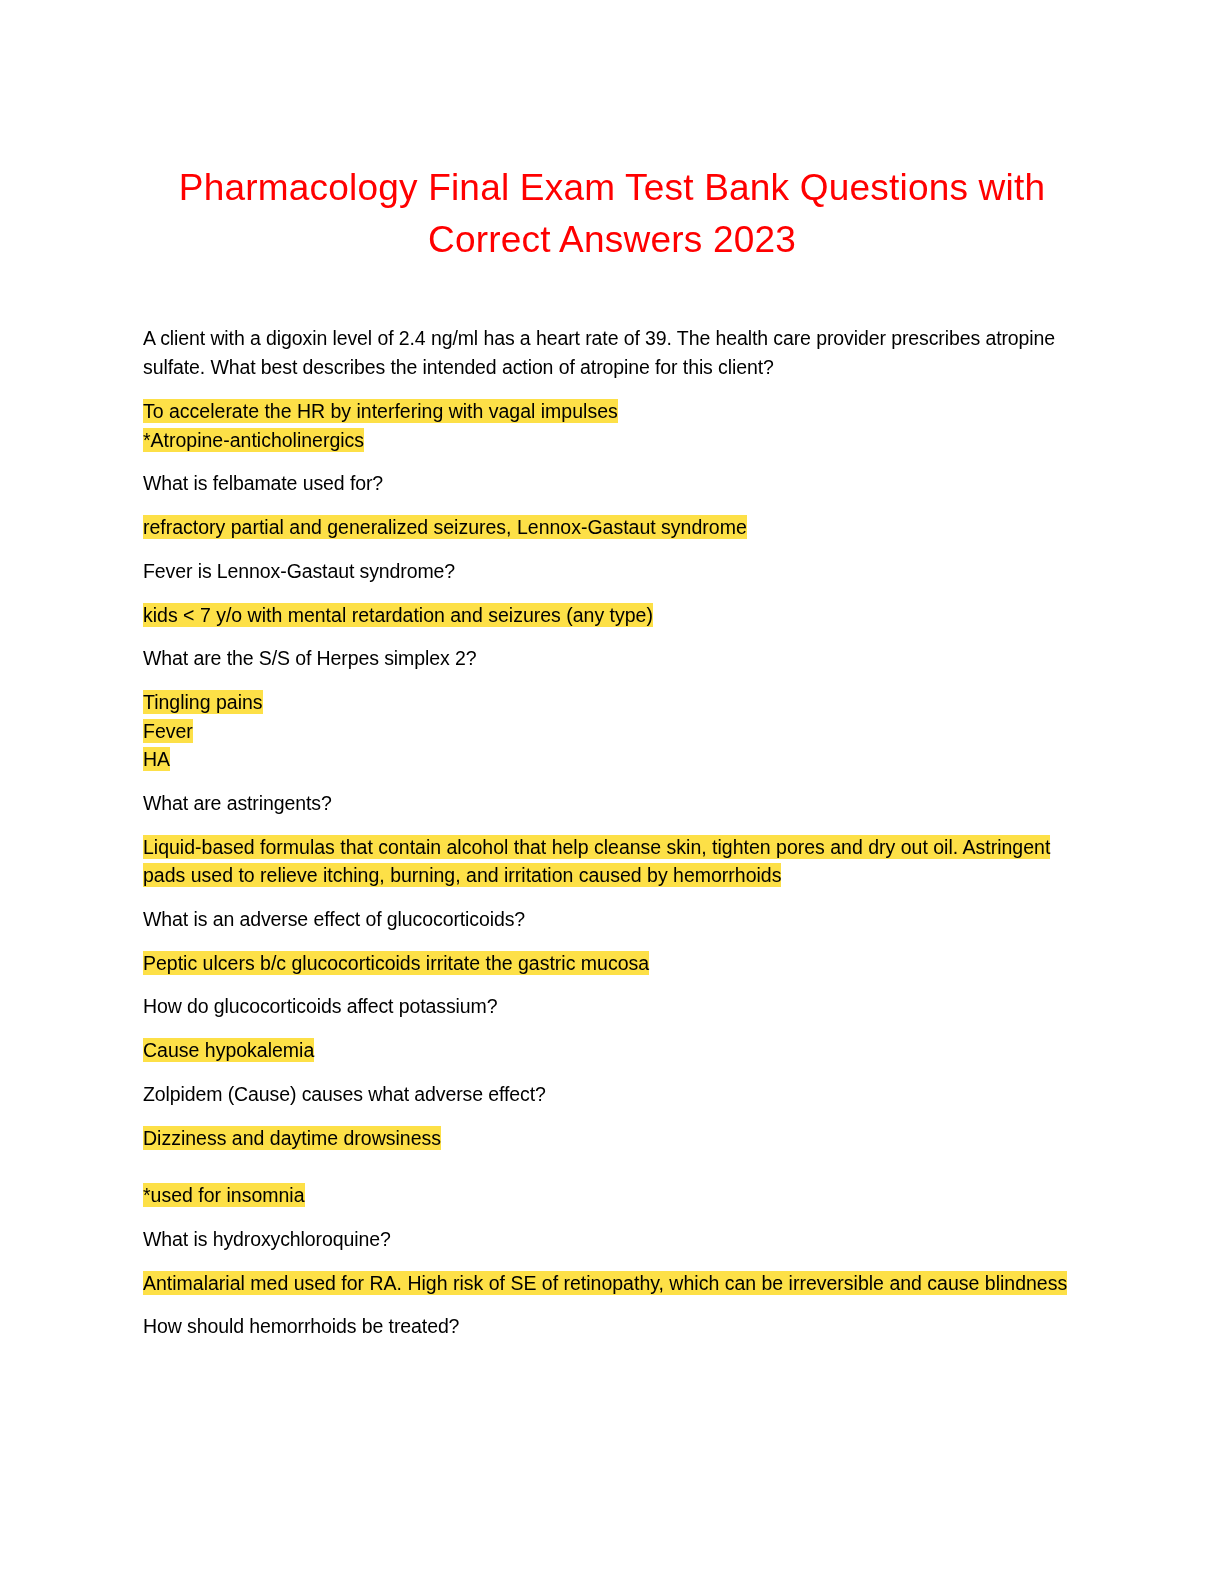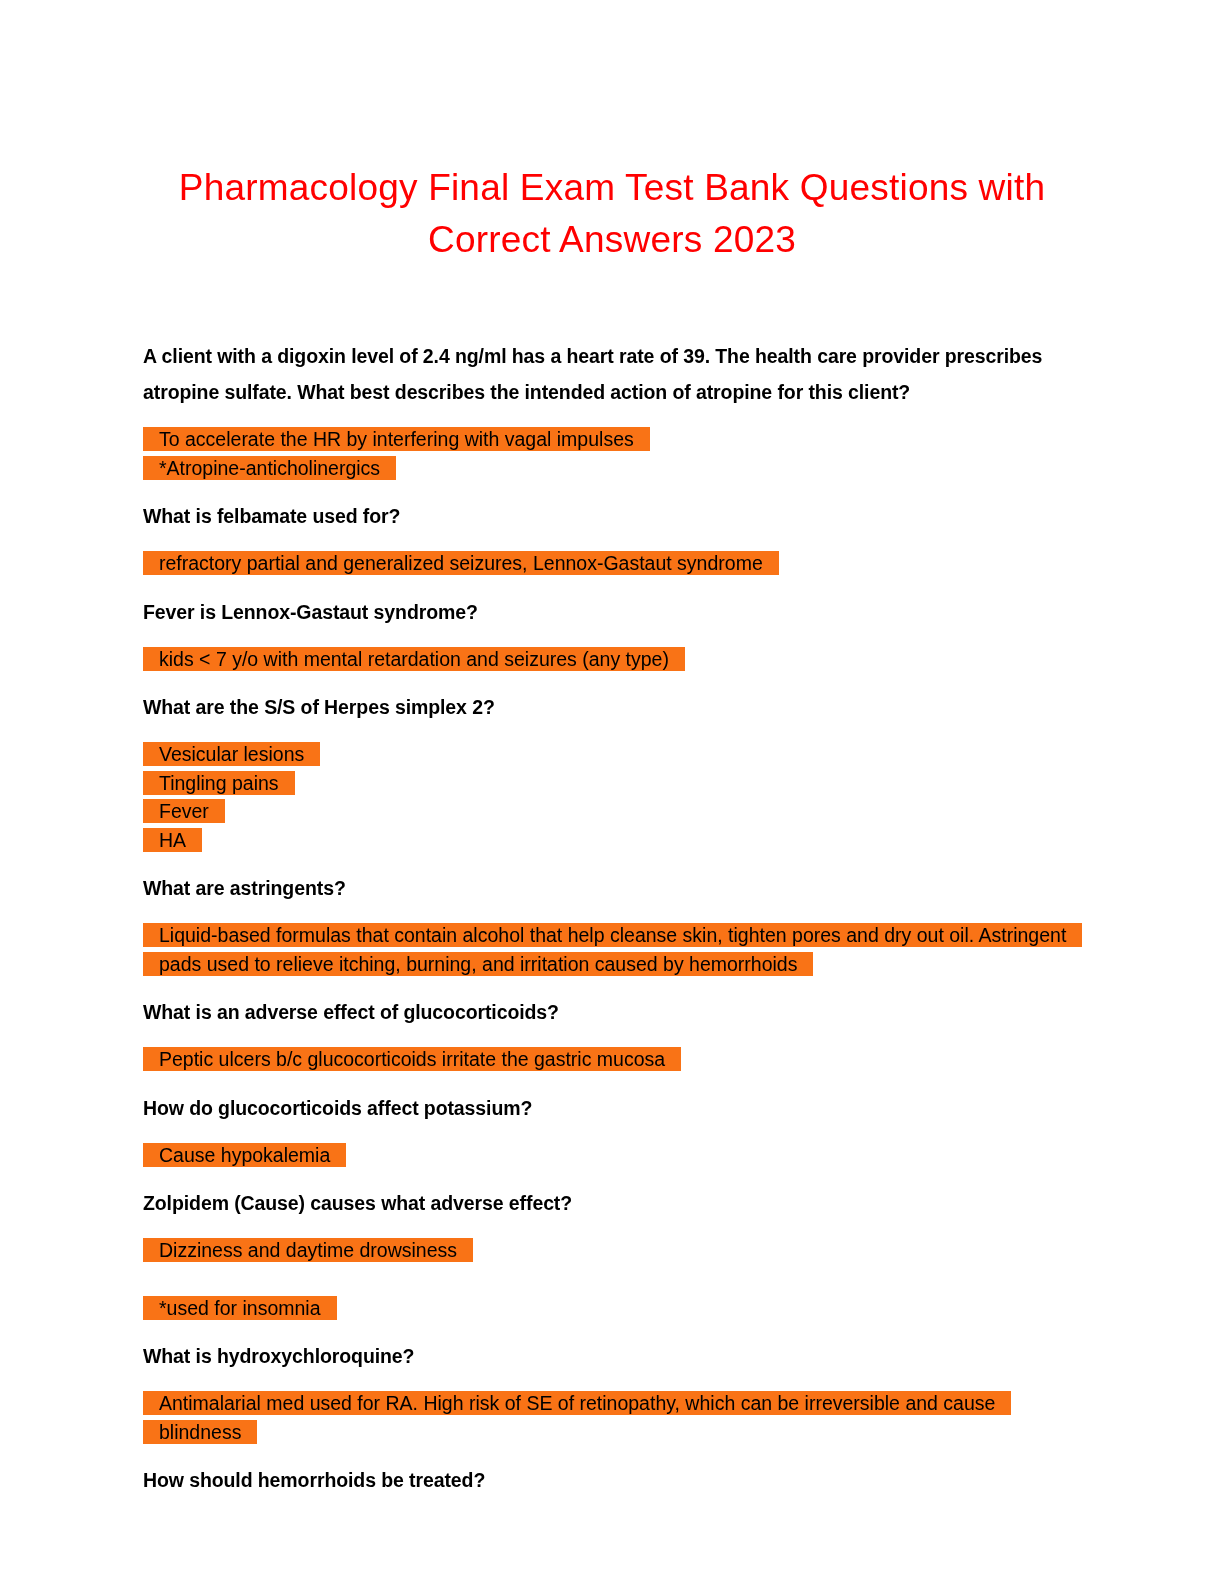--- a/index.html
+++ b/index.html
@@ -34,34 +34,34 @@
       margin: 0;
       letter-spacing: 0.2px;
     }
     .content {
       position: absolute;
       left: 143px;
       top: 306px;
       width: 950px;
     }
     .q {
-      font-weight: bold;
+      font-weight: normal;
       font-size: 19.5px;
-      line-height: 36px;
-      margin: 16px 0 15px 0;
+      line-height: 29px;
+      margin: 2px 0 15px 0;
       letter-spacing: -0.1px;
     }
     .a {
       font-size: 19.5px;
       line-height: 28.5px;
       margin: 0 0 15px 0;
     }
     .a .hl {
-      background: #f97316;
-      padding: 1px 16px;
+      background: #fde047;
+      padding: 1px 0;
       -webkit-box-decoration-break: clone;
       box-decoration-break: clone;
     }
     .a .line {
       display: block;
     }
     .a .line .hl {
       display: inline;
     }
     .gap-extra {
@@ -90,21 +90,20 @@
       <span class="line"><span class="hl">refractory partial and generalized seizures, Lennox-Gastaut syndrome</span></span>
     </div>
 
     <p class="q">Fever is Lennox-Gastaut syndrome?</p>
     <div class="a">
       <span class="line"><span class="hl">kids &lt; 7 y/o with mental retardation and seizures (any type)</span></span>
     </div>
 
     <p class="q">What are the S/S of Herpes simplex 2?</p>
     <div class="a">
-      <span class="line"><span class="hl">Vesicular lesions</span></span>
       <span class="line"><span class="hl">Tingling pains</span></span>
       <span class="line"><span class="hl">Fever</span></span>
       <span class="line"><span class="hl">HA</span></span>
     </div>
 
     <p class="q">What are astringents?</p>
     <div class="a">
       <span class="line"><span class="hl">Liquid-based formulas that contain alcohol that help cleanse skin, tighten pores and dry out oil. Astringent pads used to relieve itching, burning, and irritation caused by hemorrhoids</span></span>
     </div>
 

